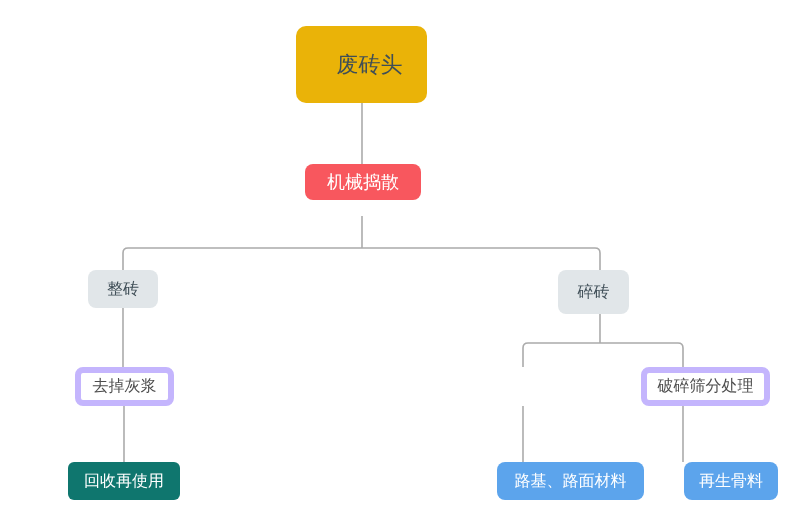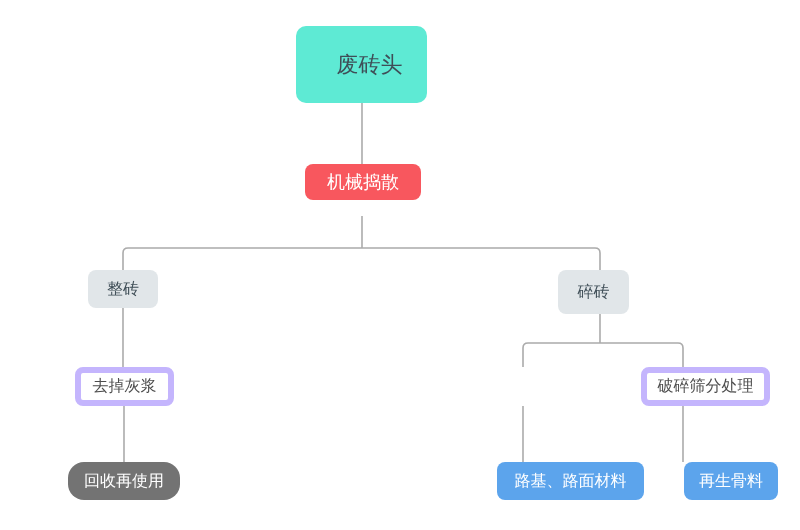--- a/index.html
+++ b/index.html
@@ -25,21 +25,21 @@
     position: absolute;
     display: flex;
     align-items: center;
     justify-content: center;
     box-sizing: border-box;
     white-space: nowrap;
     cursor: default;
   }
   .node-root {
     left: 296px; top: 26px; width: 131px; height: 77px;
-    background: #5eead4;
+    background: #eab308;
     border-radius: 10px;
     font-size: 22px;
     color: #3f4e57;
     padding-left: 16px;
   }
   .node-machine {
     left: 305px; top: 164px; width: 116px; height: 36px;
     background: #f8575e;
     border-radius: 8px;
     font-size: 18px;
@@ -57,22 +57,22 @@
     background: #ffffff;
     border: 6px solid #c4b5fd;
     border-radius: 8px;
     font-size: 16px;
     color: #4d4d4d;
   }
   .node-mortar      { left: 75px;  top: 367px; width: 99px;  height: 39px; }
   .node-crush       { left: 488px; top: 367px; width: 70px;  height: 39px; }
   .node-crushscreen { left: 641px; top: 367px; width: 129px; height: 39px; }
   .node-green {
-    background: #737373;
-    border-radius: 16px;
+    background: #0f766e;
+    border-radius: 6px;
     font-size: 16px;
     color: #ffffff;
   }
   .node-reuse { left: 68px; top: 462px; width: 112px; height: 38px; }
   .node-blue {
     background: #5ca4ec;
     border-radius: 8px;
     font-size: 16px;
     color: #ffffff;
     margin-left: 48px;

